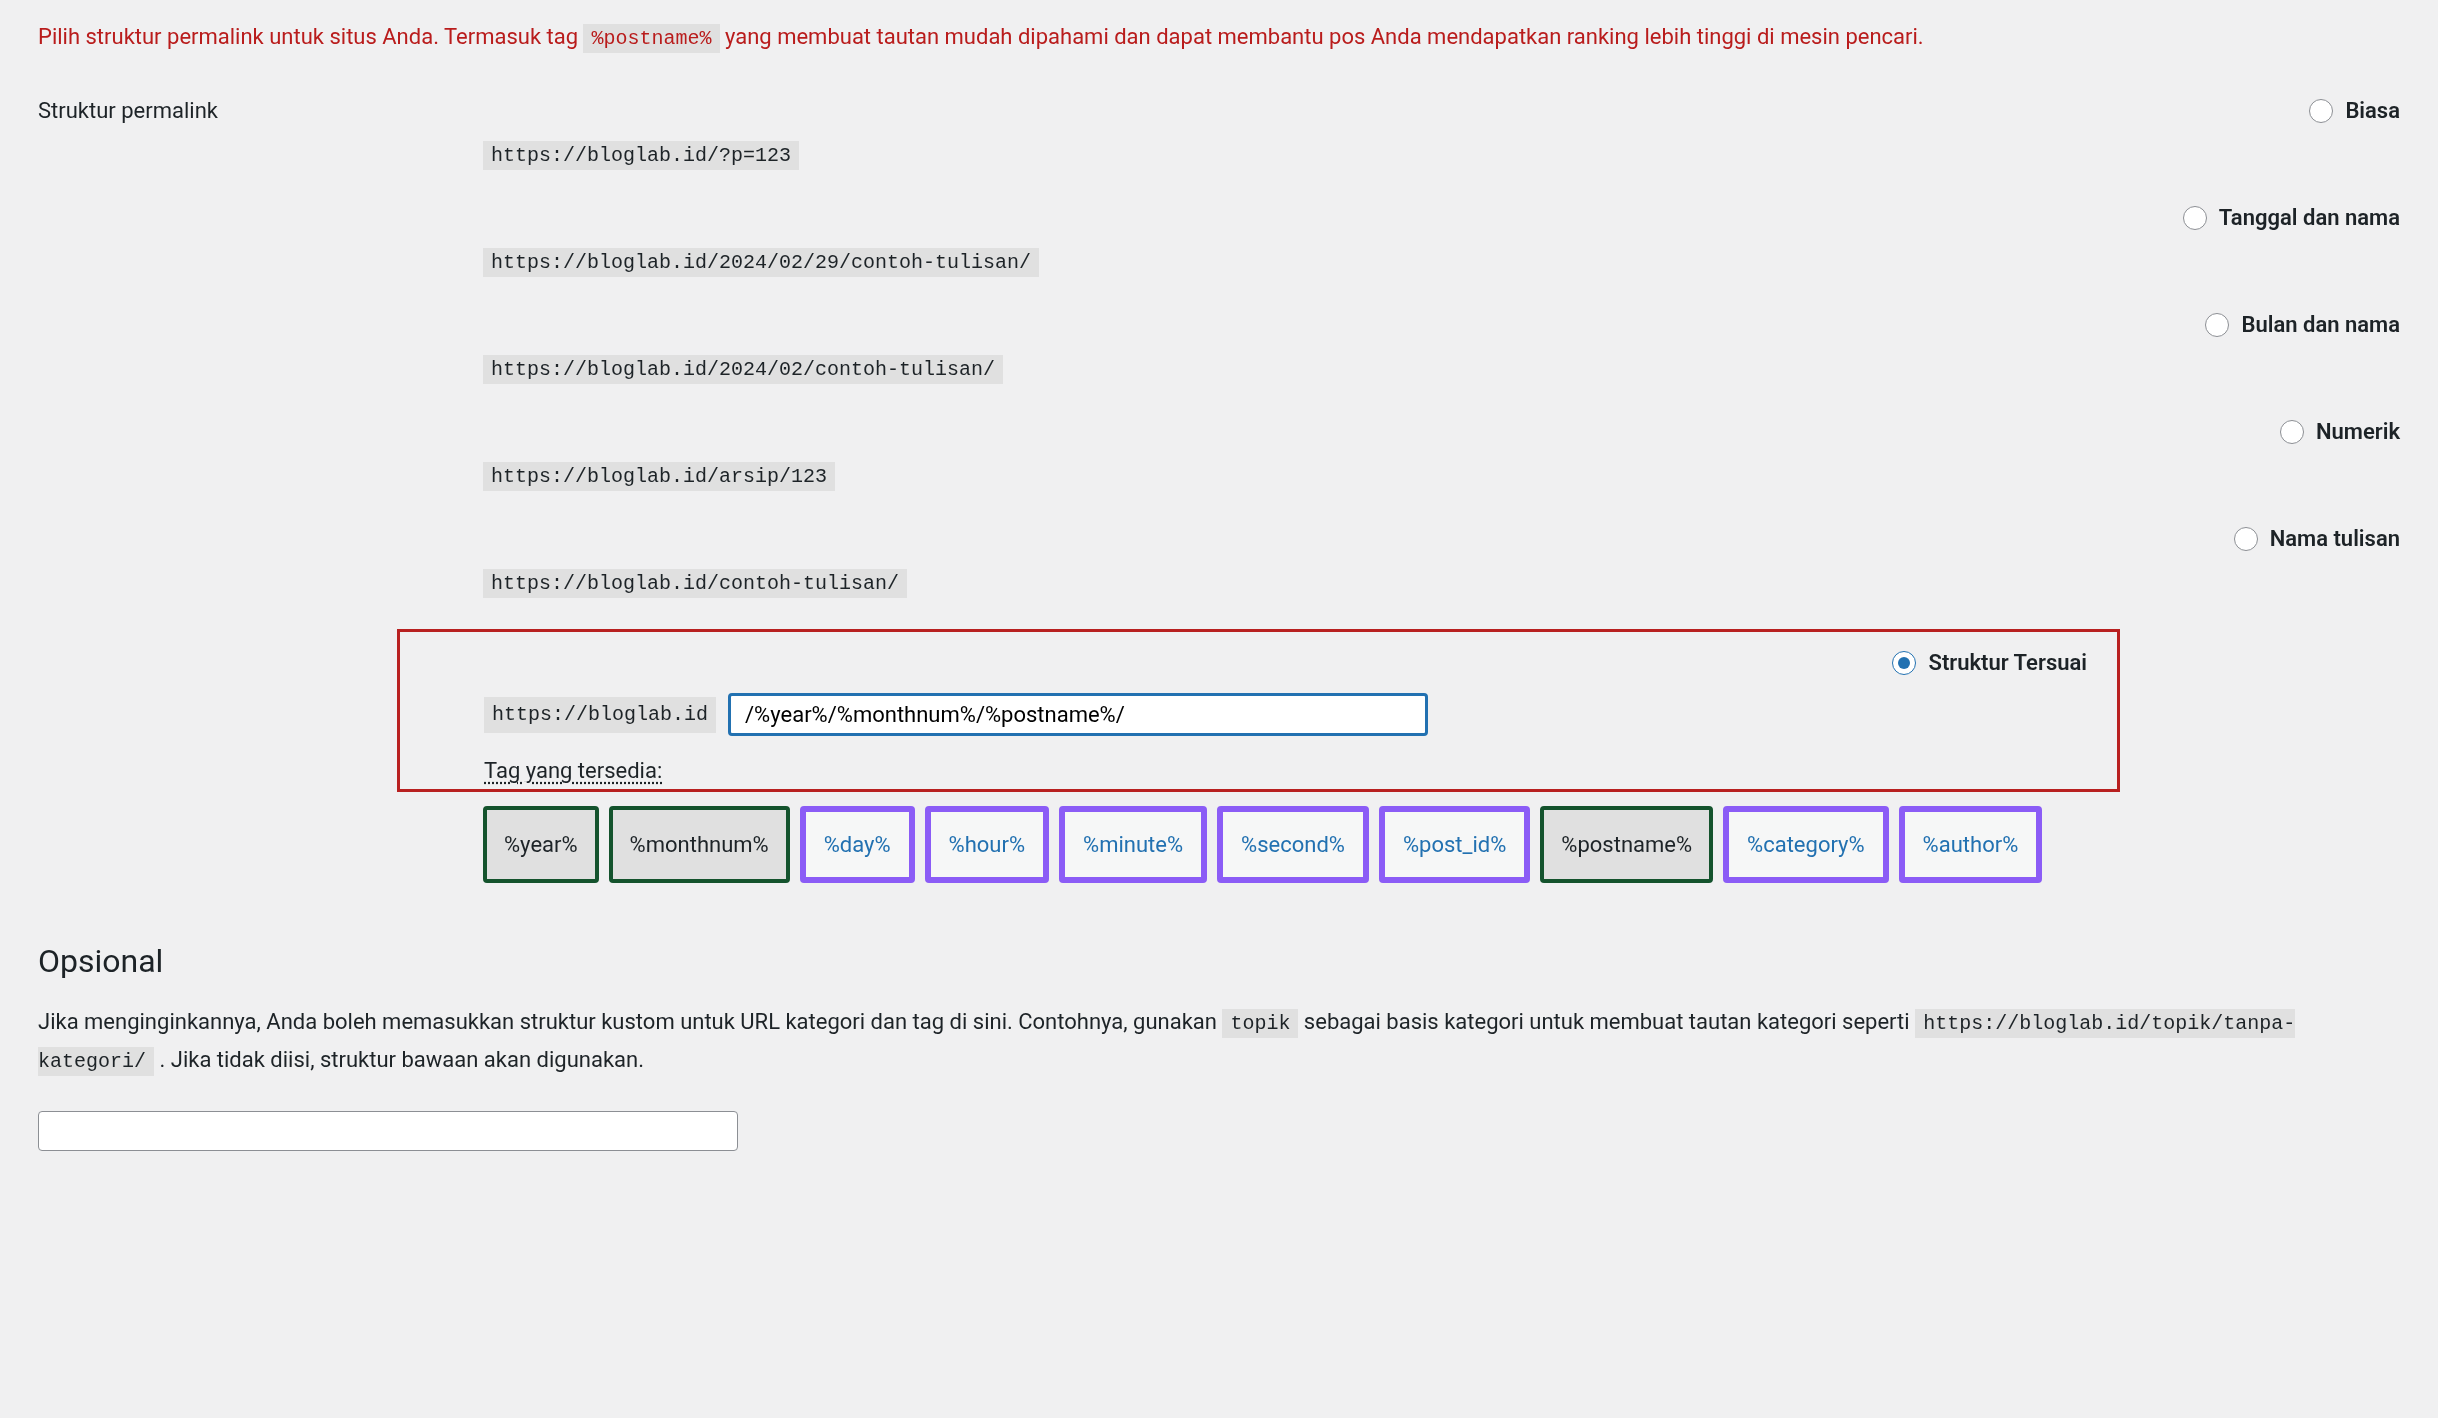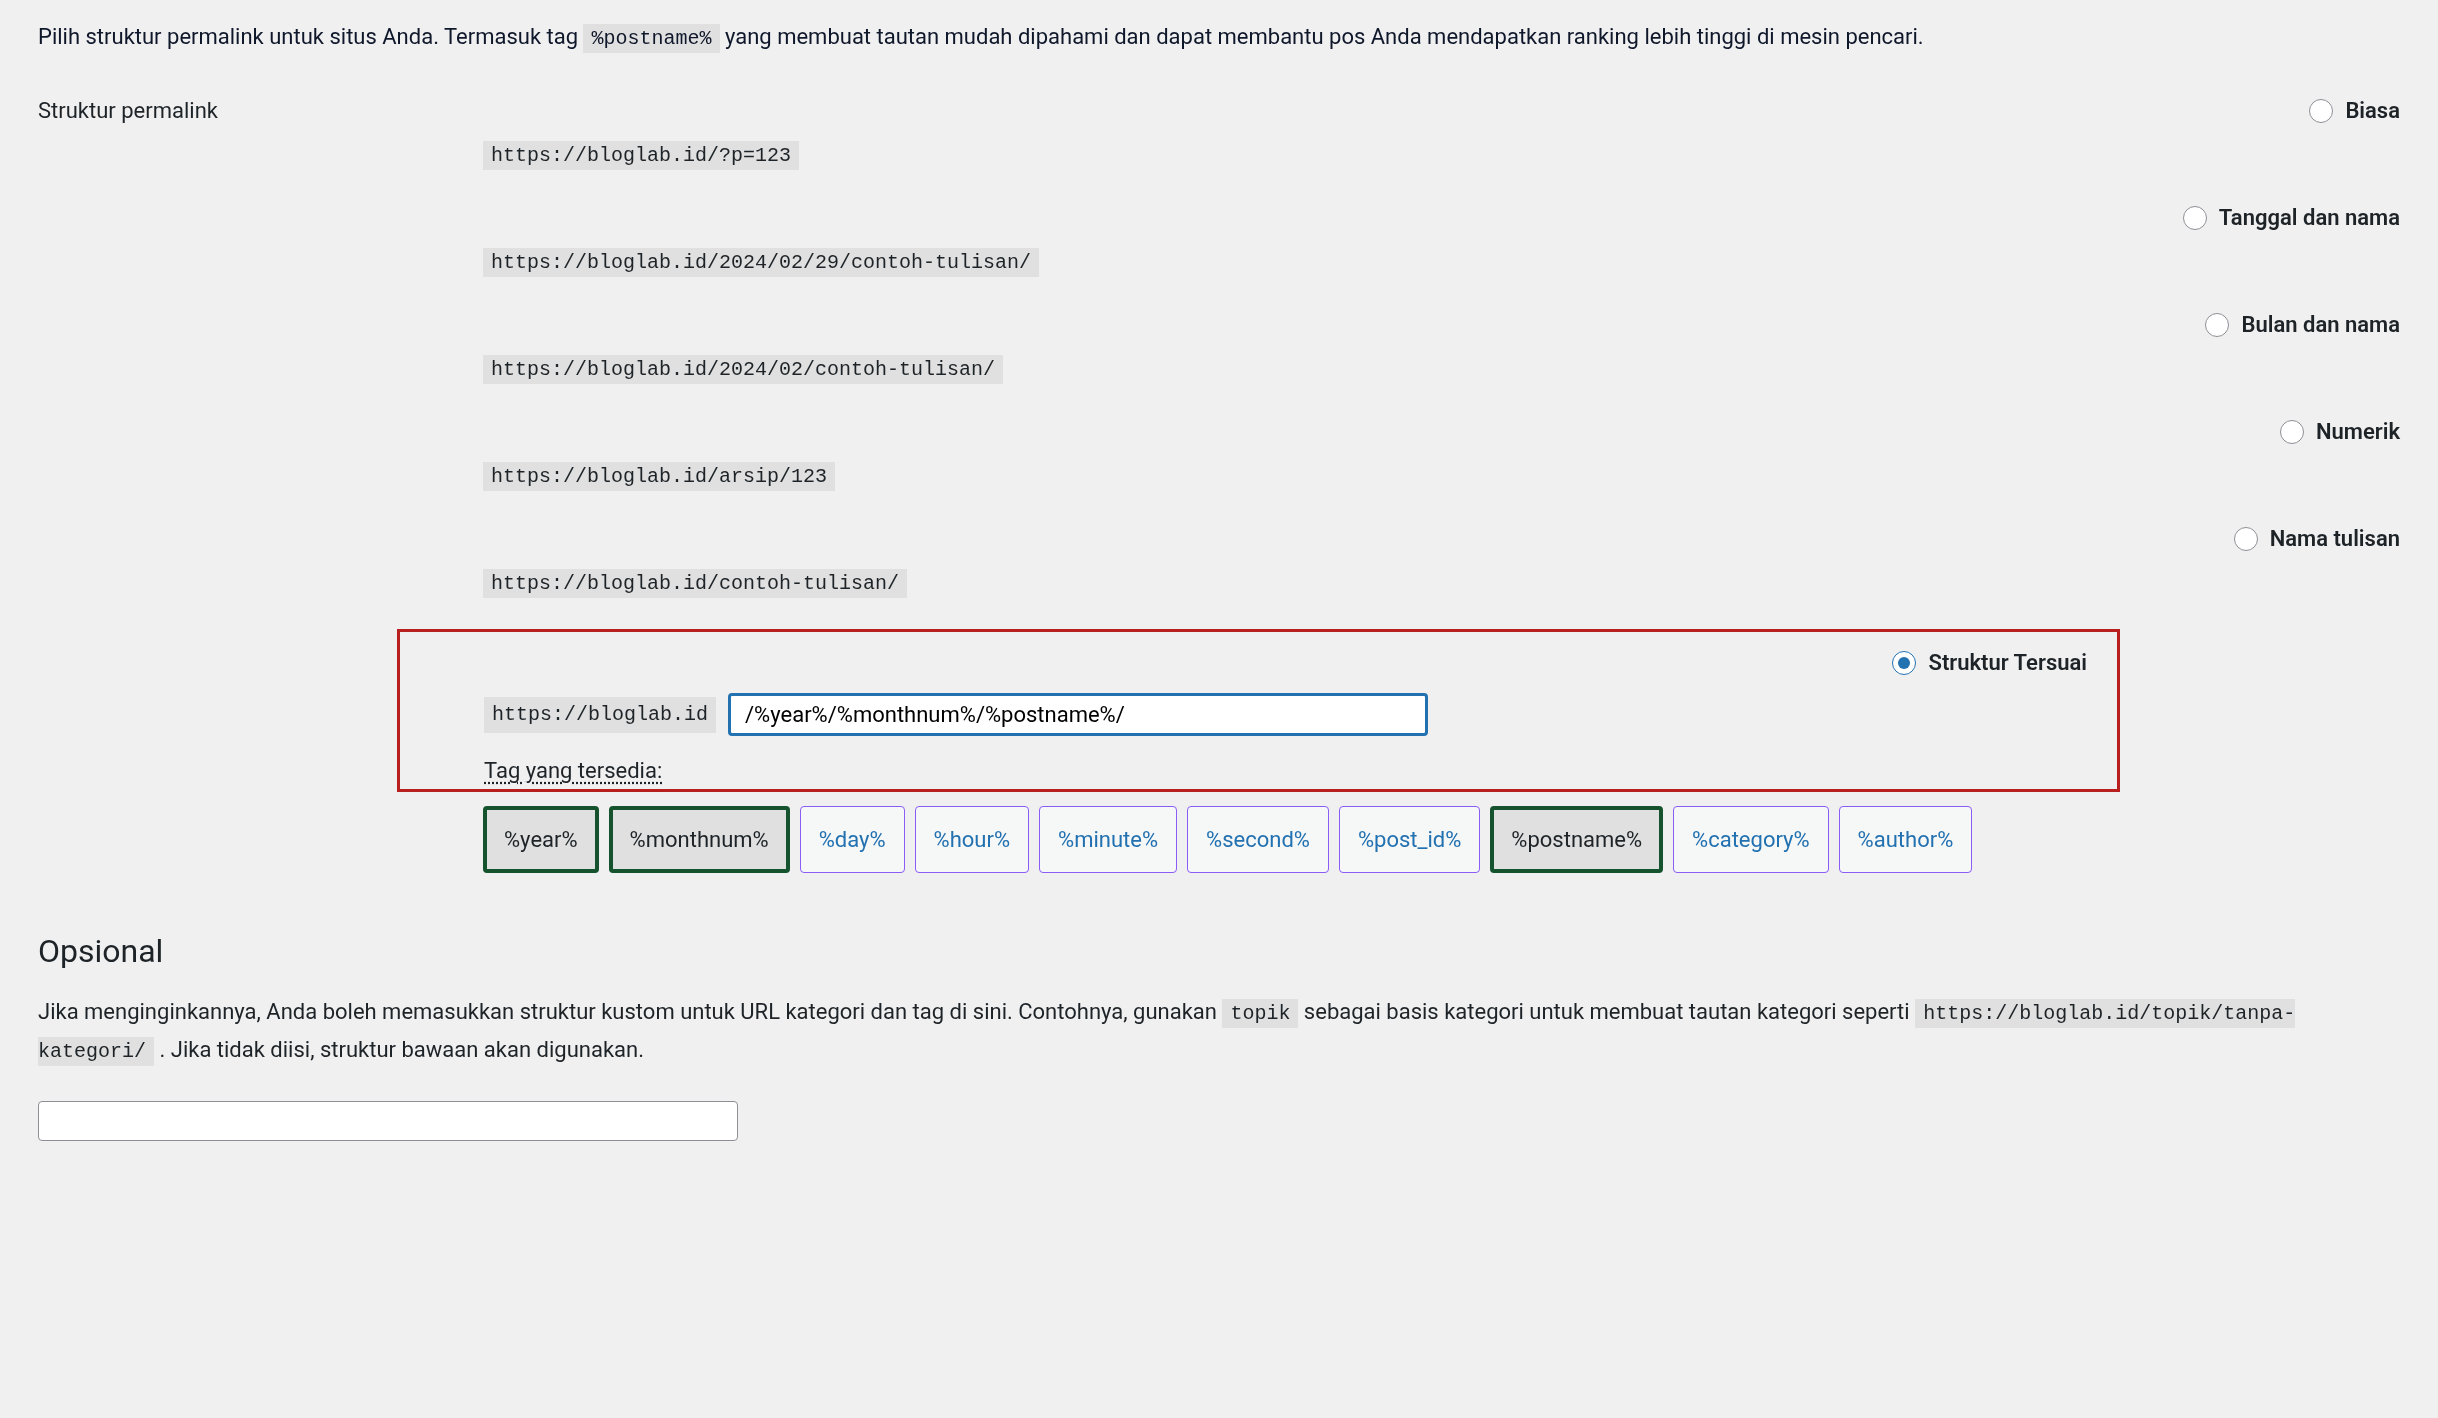--- a/index.html
+++ b/index.html
@@ -10,21 +10,21 @@
     body {
       font-family: -apple-system, BlinkMacSystemFont, "Segoe UI", Roboto, sans-serif;
       background: #f0f0f1;
       color: #1d2327;
       font-size: 22px;
       padding: 20px 38px;
       line-height: 1.5;
     }
     .intro-text {
       margin-bottom: 40px;
-      color: #0f172a;
+      color: #b91c1c;
     }
     code {
       font-family: Consolas, Monaco, "Courier New", monospace;
       background: #e0e0e0;
       padding: 3px 8px;
       font-size: 20px;
     }
     .form-row {
       display: flex;
       align-items: flex-start;
@@ -113,21 +113,21 @@
       text-underline-offset: 4px;
       margin-bottom: 2px;
     }
     .tags-row {
       display: flex;
       gap: 10px;
       flex-wrap: wrap;
       margin-top: 14px;
     }
     .tag-btn {
-      border: 1px solid #8b5cf6;
+      border: 6px solid #8b5cf6;
       background: #f6f7f7;
       color: #2271b1;
       padding: 20px 18px;
       font-size: 22px;
       border-radius: 4px;
       cursor: pointer;
       font-family: inherit;
     }
     .tag-btn.active {
       border: 4px solid #14532d;

